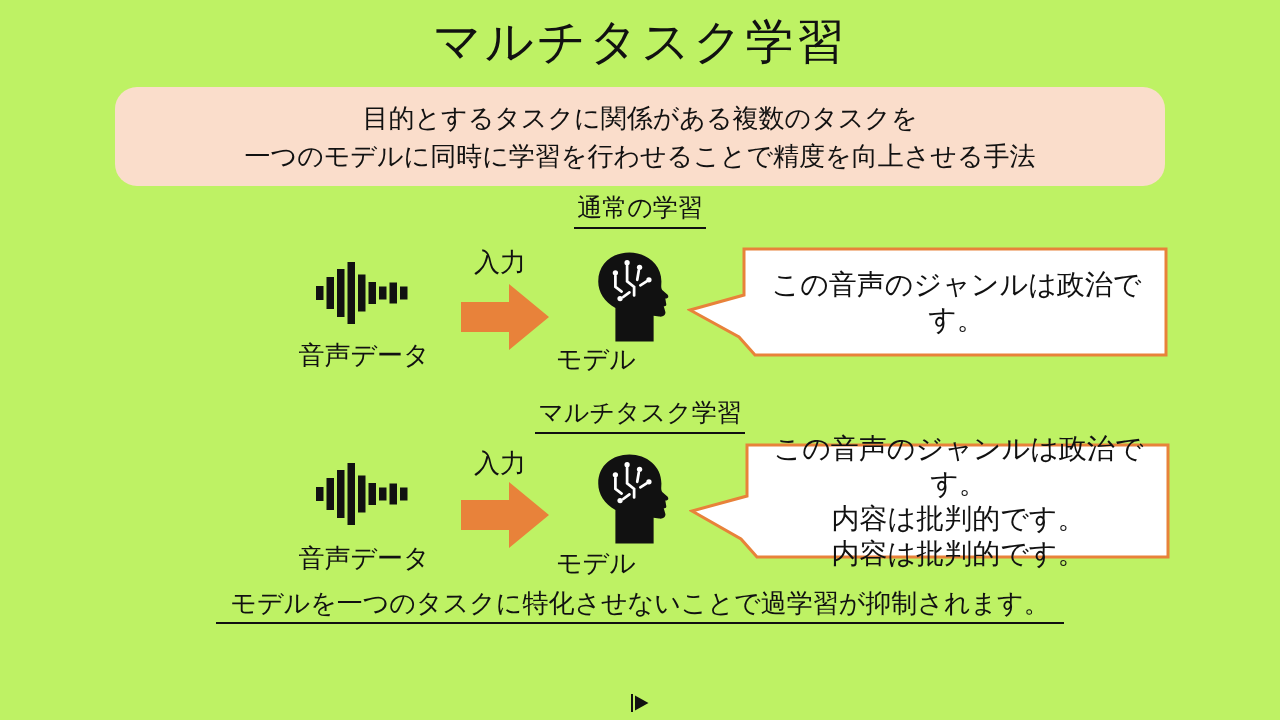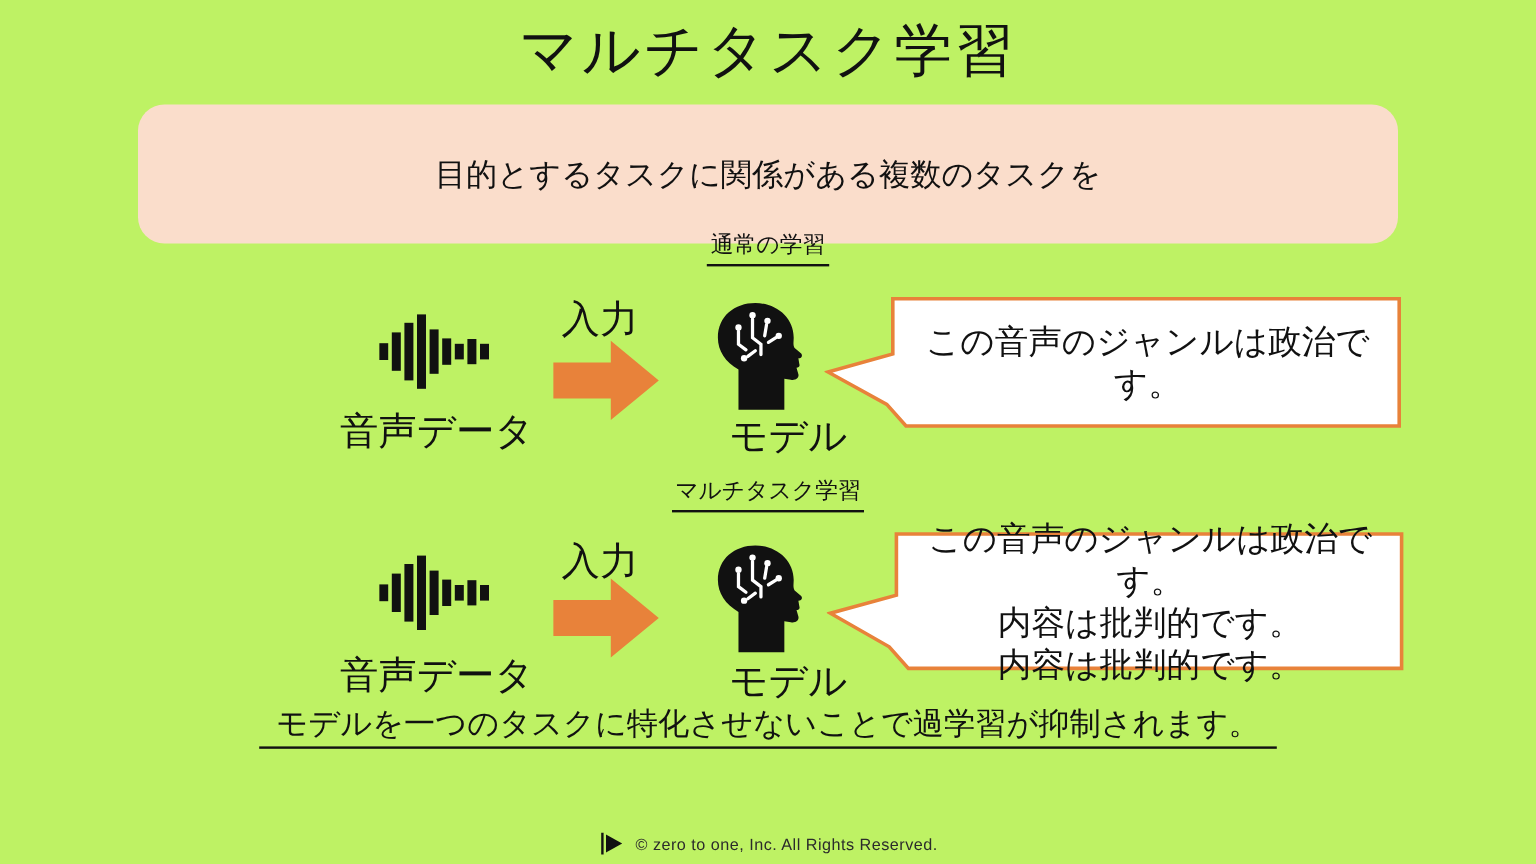--- a/index.html
+++ b/index.html
@@ -8,33 +8,33 @@
   .slide {
     position:relative; width:1280px; height:720px; background:#bef264;
     overflow:hidden; margin:0 auto;
   }
   .abs { position:absolute; }
   .center-line { left:0; width:1280px; text-align:center; }
 
   .page-title { top:10px; font-size:48px; letter-spacing:3px; font-weight:400; }
 
   .def-box {
-    left:115px; top:87px; width:1050px; height:116px;
+    left:115px; top:87px; width:1050px; height:99px;
     background:#FADDCB; border-radius:22px;
     display:flex; flex-direction:column; justify-content:center; align-items:center;
     font-size:26px; line-height:38px;
   }
 
-  .sec-heading { font-size:19px;text-decoration:underline; }
+  .sec-heading { font-size:25px;text-decoration:underline; }
   .sec-heading span { display:inline-block; border-bottom:2px solid #111; padding:0 3px 3px 3px; }
 
-  .label { font-size:32px; }
+  .label { font-size:26px; }
   .audio-label { left:264px; width:200px; text-align:center;font-family:Liberation Serif, serif; }
   .input-label { left:450px; width:100px; text-align:center; }
-  .model-label { left:556px; width:150px; text-align:right; }
+  .model-label { left:556px; width:150px; text-align:left; }
 
   .bubble { width:483px; }
   .bubble svg { position:absolute; left:0; top:0; }
   .bubble-text {
     position:absolute; left:62px; right:6px; top:2px; bottom:4px;
     display:flex; flex-direction:column; justify-content:center; align-items:center;
     font-size:28px; line-height:35px; text-align:center;
   }
 
   .notes { top:586px; left:0; width:1280px; text-align:center; font-size:26px; }
@@ -49,20 +49,21 @@
 </style>
 </head>
 <body>
 
 <div class="slide">
 
   <div class="abs center-line page-title">マルチタスク学習</div>
 
   <div class="abs def-box">
     <div>目的とするタスクに関係がある複数のタスクを</div>
+    <div>一つのモデルに同時に学習を行わせることで精度を向上させる手法</div>
   </div>
 
   <div class="abs center-line sec-heading" style="top:191px">
     <span>通常の学習</span>
   </div>
 
   <svg class="abs" style="left:316px; top:261px" width="92" height="64" viewBox="0 0 92 64">
     <g fill="#111">
       <rect x="0" y="25" width="7.5" height="14"></rect>
       <rect x="10.5" y="16" width="7.5" height="32"></rect>
@@ -168,16 +169,15 @@
 
   <div class="abs notes">
     <div class="note-line"><span>モデルを一つのタスクに特化させないことで過学習が抑制されます。</span></div>
   </div>
 
   <div class="abs footer">
     <svg width="22" height="22" viewBox="0 0 22 22">
       <line x1="3" y1="2" x2="3" y2="20" stroke="#111" stroke-width="2"></line>
       <polygon points="6,3.5 19.5,11 6,18.5" fill="#111"></polygon>
     </svg>
-    <span class="footer-text">©  zero to one, Inc. All Rights Reserved.</span>
   </div>
 
 </div>
 
 </body></html>

